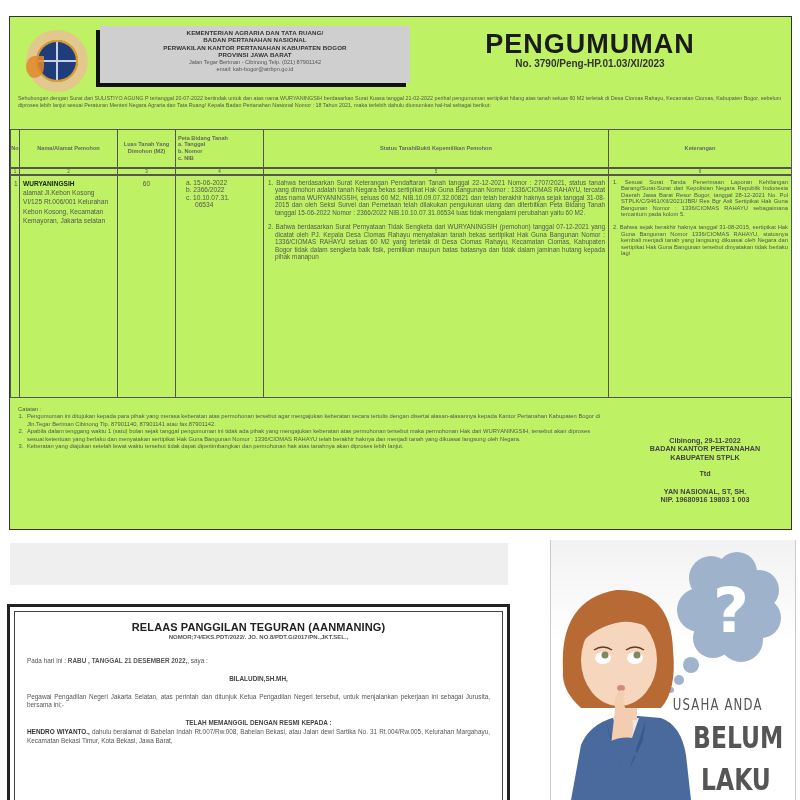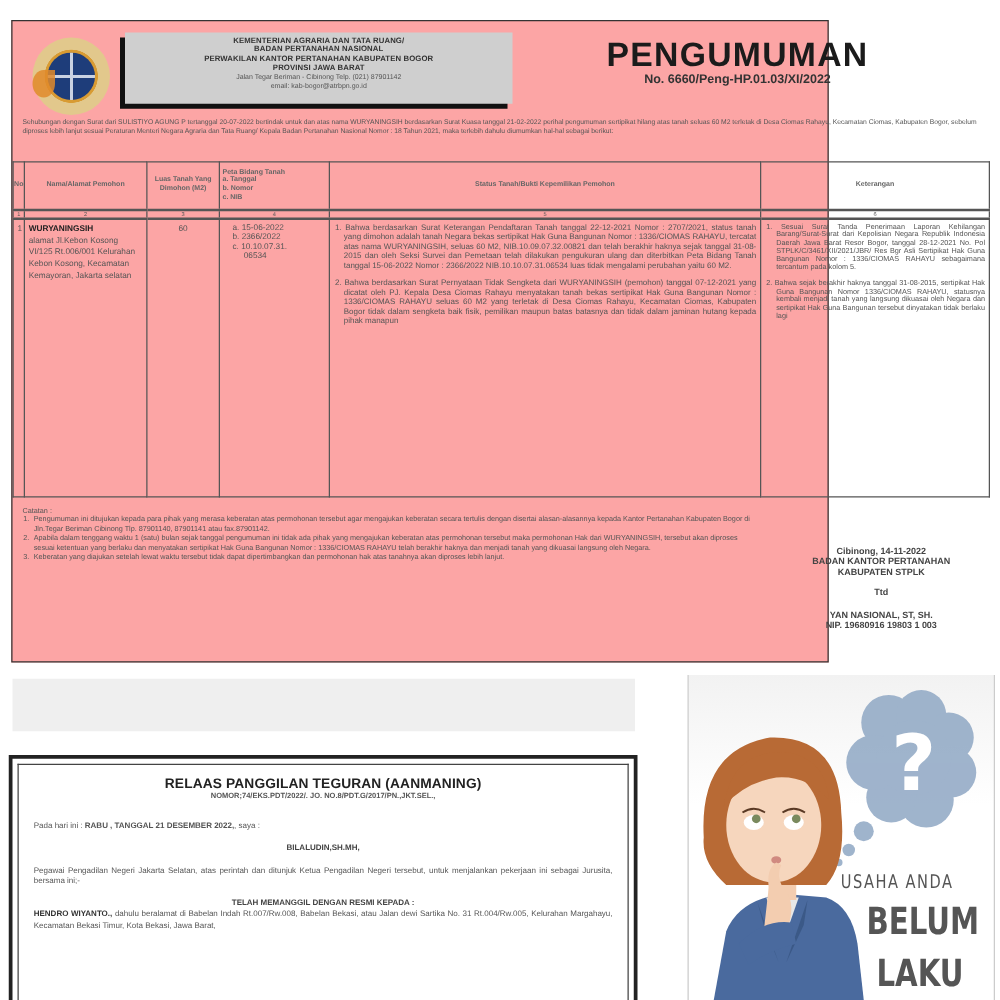--- a/index.html
+++ b/index.html
@@ -1,22 +1,22 @@
 <!DOCTYPE html>
 <html><head>
 <meta charset="utf-8">
 <style>
   * { box-sizing: border-box; margin: 0; padding: 0; }
   html, body { width: 800px; height: 800px; overflow: hidden; background: #ffffff; }
   body { position: relative; font-family: "Liberation Sans", sans-serif; color: #333; }
 
   
   .notice {
-    position: absolute; left: 9px; top: 16px; width: 654px; height: 514px;
-    border: 1.5px solid #333; background: #fca5a5;
+    position: absolute; left: 9px; top: 16px; width: 783px; height: 514px;
+    border: 1.5px solid #333; background: #bef264;
   }
   .logo {
     position: absolute; left: 16px; top: 13px; width: 62px; height: 62px; border-radius: 50%;
     background: radial-gradient(circle at 50% 50%, #2b4a8a 0 40%, #d89b33 41% 48%, #e2c88c 49% 100%);
   }
   .logo::before {
     content: ""; position: absolute; left: 12px; top: 12px; width: 38px; height: 38px; border-radius: 50%;
     background:
       linear-gradient(90deg, transparent 47%, #c9d2e3 47% 53%, transparent 53%),
       linear-gradient(0deg, transparent 47%, #c9d2e3 47% 53%, transparent 53%),
@@ -94,21 +94,21 @@
   <div class="logo"></div>
   <div class="agency">
     <div class="l">KEMENTERIAN AGRARIA DAN TATA RUANG/</div>
     <div class="l">BADAN PERTANAHAN NASIONAL</div>
     <div class="l">PERWAKILAN KANTOR PERTANAHAN KABUPATEN BOGOR</div>
     <div class="l">PROVINSI JAWA BARAT</div>
     <div class="s">Jalan Tegar Beriman - Cibinong Telp. (021) 87901142</div>
     <div class="s">email: kab-bogor@atrbpn.go.id</div>
   </div>
   <div class="title-main">PENGUMUMAN</div>
-  <div class="title-no">No. 6660/Peng-HP.01.03/XI/2022</div>
+  <div class="title-no">No. 3790/Peng-HP.01.03/XI/2023</div>
   <div class="intro">Sehubungan dengan Surat dari SULISTIYO AGUNG P tertanggal 20-07-2022 bertindak untuk dan atas nama WURYANINGSIH berdasarkan Surat Kuasa tanggal 21-02-2022 perihal pengumuman sertipikat hilang atas tanah seluas 60 M2 terletak di Desa Ciomas Rahayu, Kecamatan Ciomas, Kabupaten Bogor, sebelum diproses lebih lanjut sesuai Peraturan Menteri Negara Agraria dan Tata Ruang/ Kepala Badan Pertanahan Nasional Nomor : 18 Tahun 2021, maka terlebih dahulu diumumkan hal-hal sebagai berikut:</div>
 
   <table class="grid">
     <colgroup>
       <col style="width:9px">
         <col style="width:98px">
         <col style="width:58px">
         <col style="width:88px">
         <col style="width:345px">
         <col style="width:183px">
@@ -163,21 +163,21 @@
   <div class="catatan">
     <div>Catatan :</div>
     <ol>
       <li>Pengumuman ini ditujukan kepada para pihak yang merasa keberatan atas permohonan tersebut agar mengajukan keberatan secara tertulis dengan disertai alasan-alasannya kepada Kantor Pertanahan Kabupaten Bogor di Jln.Tegar Beriman Cibinong Tlp. 87901140, 87901141 atau fax.87901142.</li>
       <li>Apabila dalam tenggang waktu 1 (satu) bulan sejak tanggal pengumuman ini tidak ada pihak yang mengajukan keberatan atas permohonan tersebut maka permohonan Hak dari WURYANINGSIH, tersebut akan diproses sesuai ketentuan yang berlaku dan menyatakan sertipikat Hak Guna Bangunan Nomor : 1336/CIOMAS RAHAYU telah berakhir haknya dan menjadi tanah yang dikuasai langsung oleh Negara.</li>
       <li>Keberatan yang diajukan setelah lewat waktu tersebut tidak dapat dipertimbangkan dan permohonan hak atas tanahnya akan diproses lebih lanjut.</li>
     </ol>
   </div>
 
   <div class="sign">
-    <div>Cibinong, 14-11-2022</div>
+    <div>Cibinong, 29-11-2022</div>
     <div>BADAN KANTOR PERTANAHAN</div>
     <div>KABUPATEN STPLK</div>
     <div class="ttd">Ttd</div>
     <div>YAN NASIONAL, ST, SH.</div>
     <div>NIP. 19680916 19803 1 003</div>
   </div>
 </div>
 
 <div class="placeholder-bar"></div>
 

